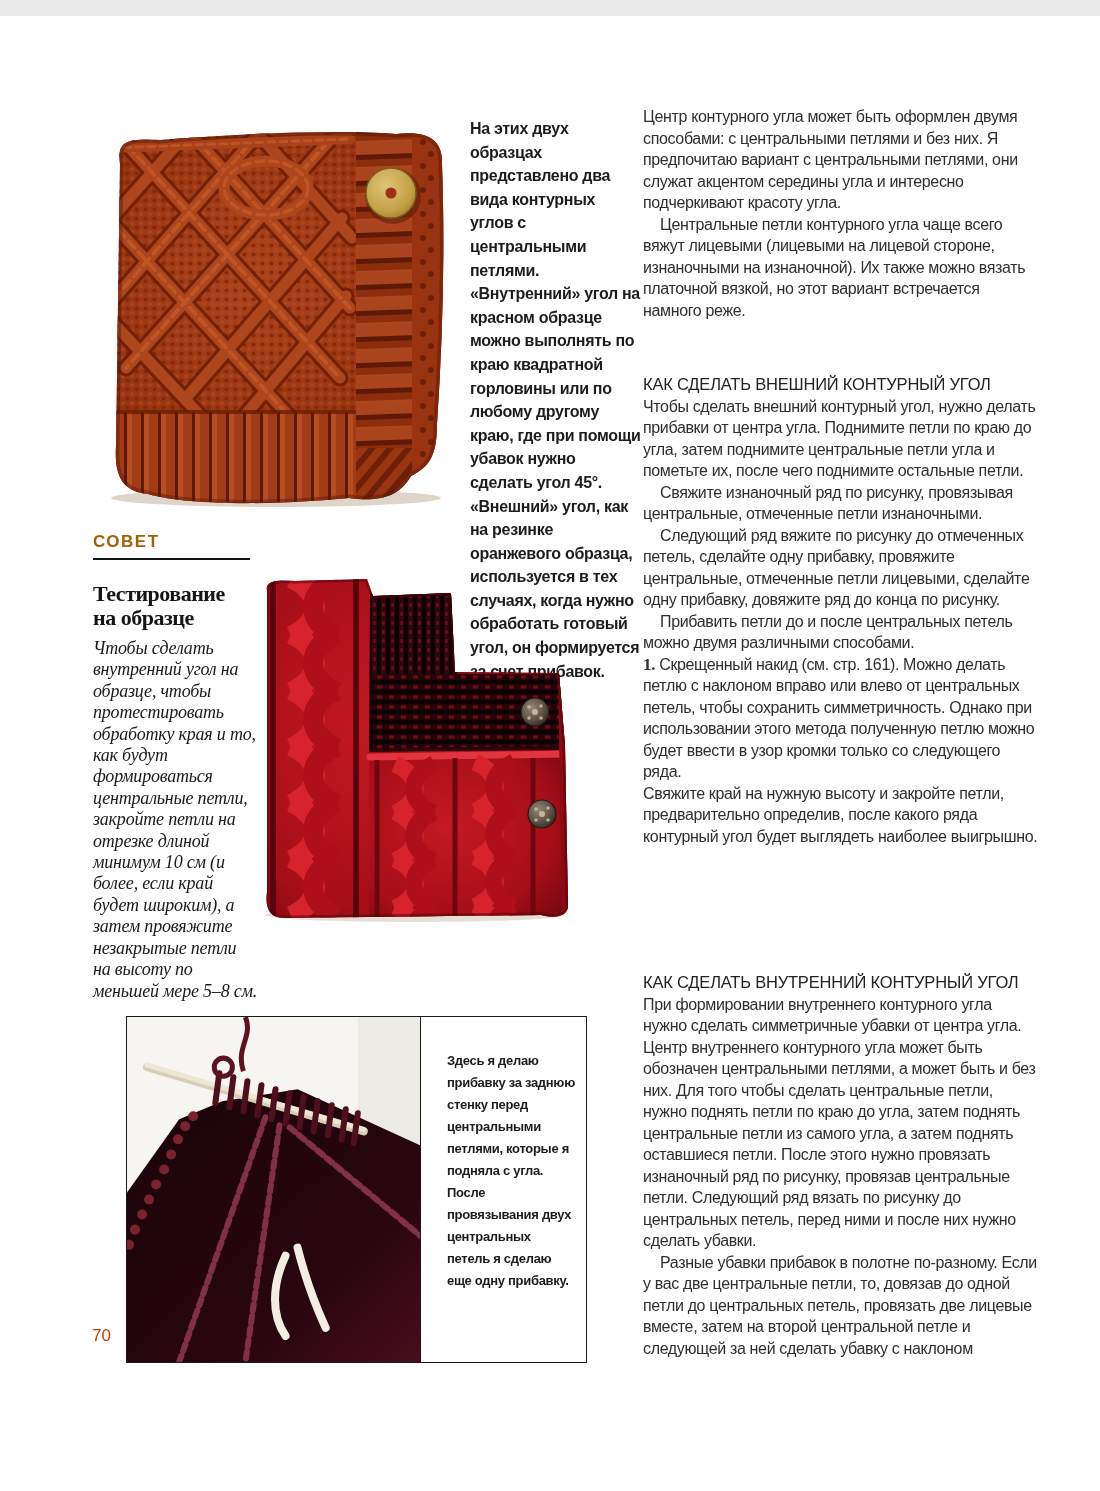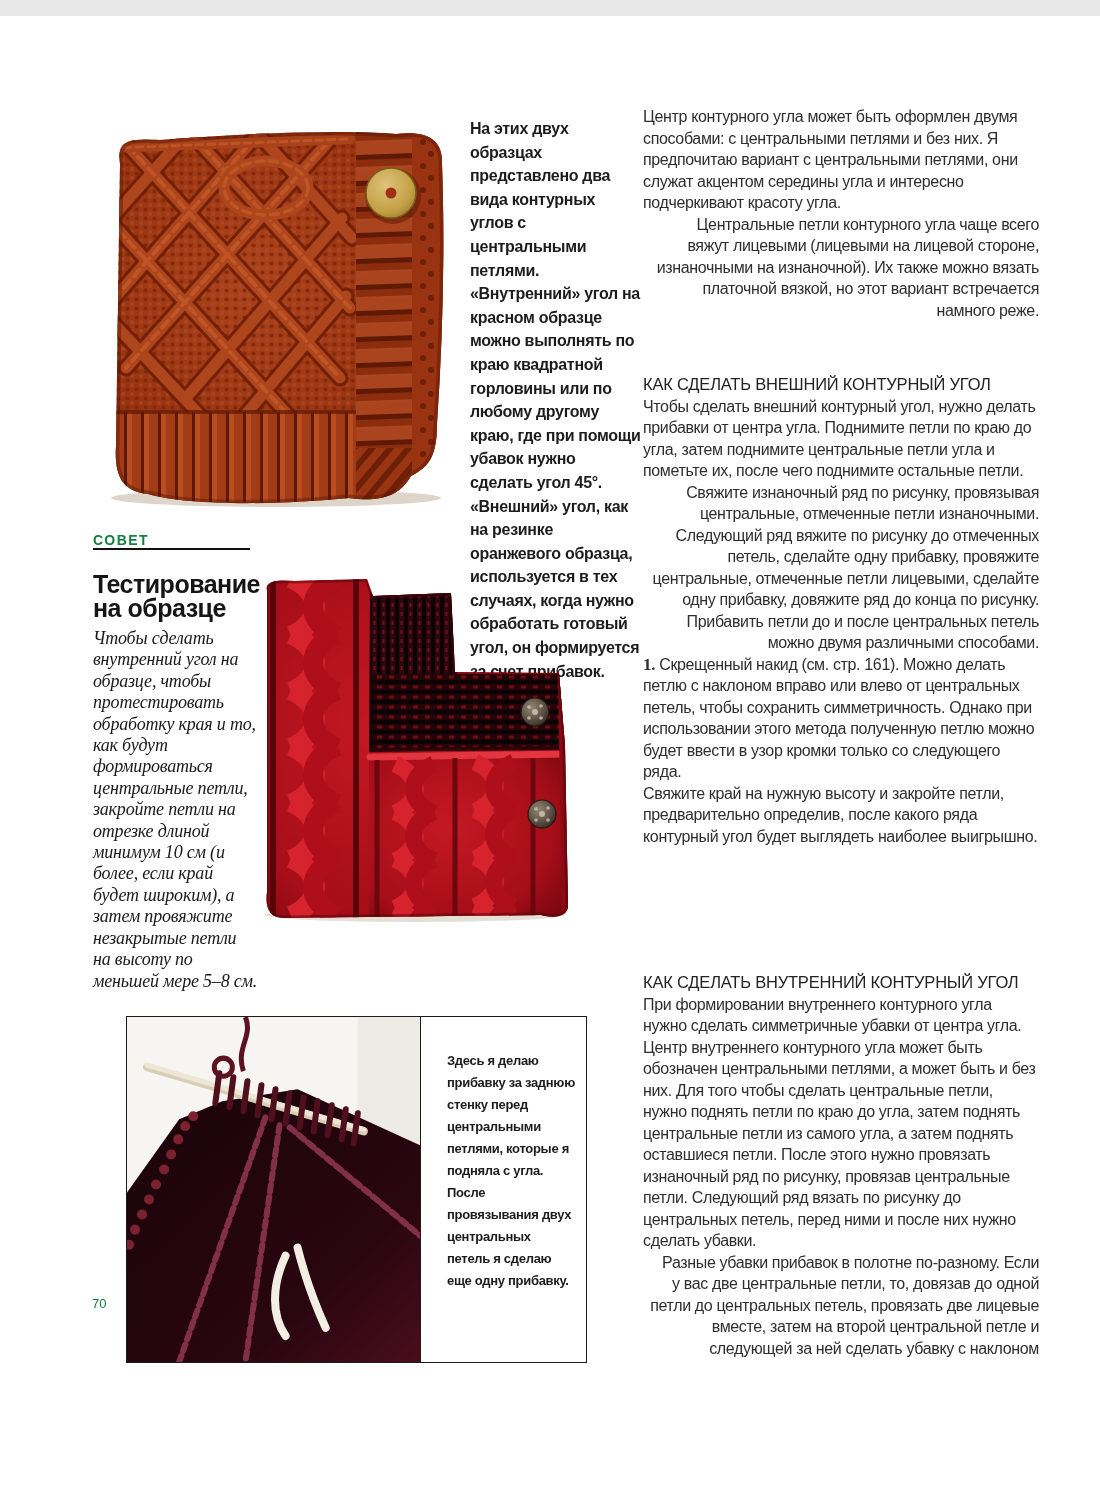--- a/index.html
+++ b/index.html
@@ -25,49 +25,49 @@
   .sec-1{top:358px;}
   .sec-2{top:956px;}
   .sec h2{
     margin:0;font-size:16.5px;font-weight:400;letter-spacing:-0.2px;
     line-height:21.5px;color:#222;text-transform:uppercase;
   }
   .sec p{
     margin:0;font-size:16px;font-weight:400;letter-spacing:-0.35px;
     line-height:21.5px;color:#2e2e2e;
   }
-  .sec p.ind{text-indent:17px;text-align:right;}
+  .sec p.ind{text-indent:17px;}
   .pnum{font-family:"Liberation Serif",serif;font-weight:700;font-size:17px;}
   
   .tip{position:absolute;left:93px;top:516px;width:165px;}
   .tip-label{
-    font-size:14px;font-weight:700;letter-spacing:1.5px;color:#15803d;
-    border-bottom:2.5px solid #111;width:157px;
+    font-size:17px;font-weight:700;letter-spacing:1.5px;color:#a16207;
+    padding-bottom:6px;border-bottom:2.5px solid #111;width:157px;
   }
   .tip-title{
-    margin:22px 0 8px 0;font-size:25px;line-height:24px;font-weight:700;
-    letter-spacing:-0.5px;color:#151515;width:150px;
+    margin:22px 0 8px 0;font-size:22px;line-height:24px;font-weight:700;
+    letter-spacing:-0.5px;color:#151515;width:150px;font-family:Liberation Serif, serif;
   }
   .tip-body{
     font-family:"Liberation Serif",serif;font-style:italic;
     font-size:18px;line-height:21.4px;color:#1a1a1a;letter-spacing:-0.2px;
   }
   
   .bottom-box{
     position:absolute;left:126px;top:1000px;width:461px;height:347px;
     border:1.5px solid #1b1b1b;box-sizing:border-box;display:flex;
   }
   .bottom-photo{width:294px;height:100%;border-right:1.5px solid #1b1b1b;box-sizing:border-box;}
   .bottom-photo svg{display:block;width:100%;height:100%;}
   .caption-bottom{
     flex:1;padding:33px 10px 0 26px;
     font-size:13px;font-weight:700;line-height:22px;letter-spacing:-0.3px;color:#1c1c1c;
   }
   
-  .page-num{position:absolute;left:92px;top:1280px;font-size:13px;color:#15803d;}
+  .page-num{position:absolute;left:92px;top:1310px;font-size:17px;color:#c2410c;}
 </style>
 </head>
 <body>
 
 <div class="page">
 
   <div class="photo photo-top">
     <svg width="348" height="382" viewBox="0 0 348 382">
       <defs>
         <radialGradient id="gTop" cx="45%" cy="40%" r="75%">

